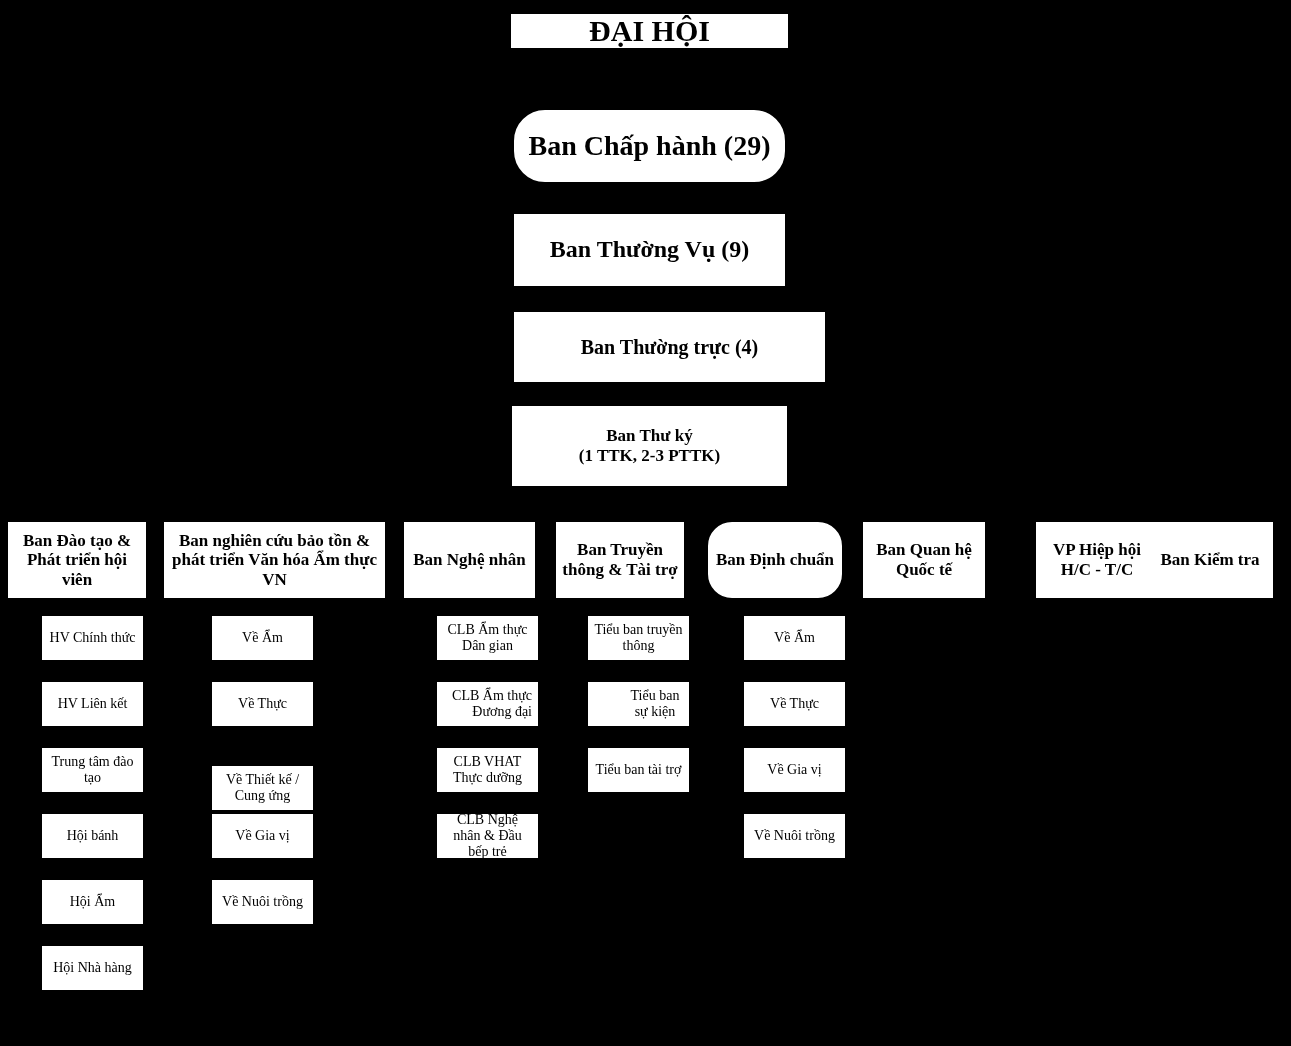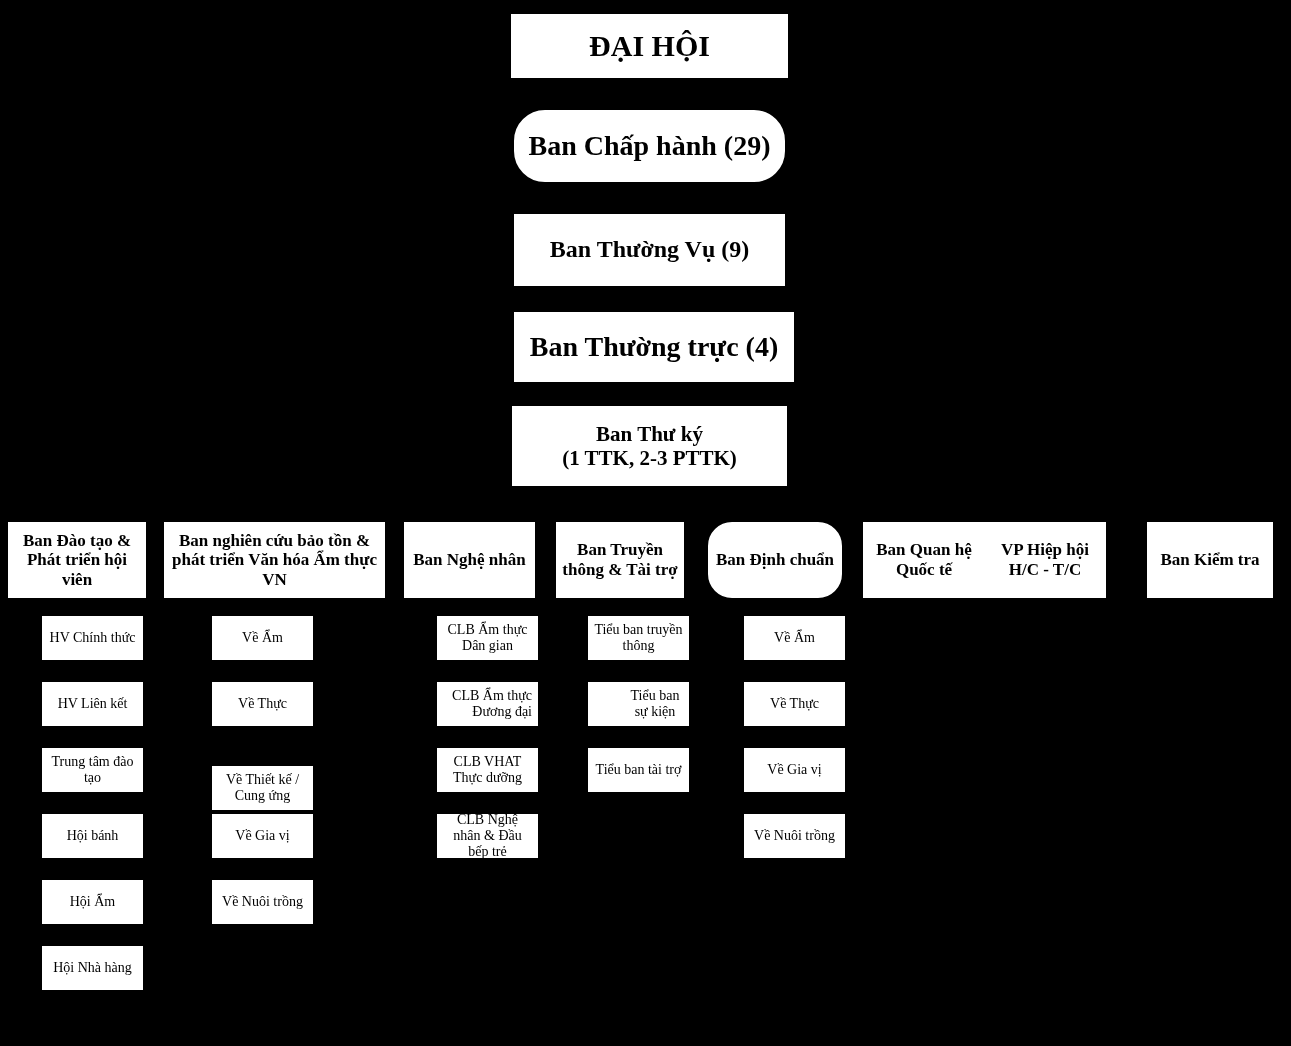--- a/index.html
+++ b/index.html
@@ -36,39 +36,39 @@
     width: 100%;
     padding: 0 4px;
     box-sizing: border-box;
     white-space: pre-line;
   }
   
   .top {
     font-weight: bold;
   }
   .n-congress {
-    left: 511px; top: 14px; width: 277px; height: 64px;
+    left: 511px; top: 14px; width: 277px; height: 34px;
     font-size: 30px;
   }
   .n-exec {
     left: 514px; top: 110px; width: 271px; height: 72px;
     font-size: 28px;
     border-radius: 31px;
   }
   .n-standing {
     left: 514px; top: 214px; width: 271px; height: 72px;
     font-size: 24px;
   }
   .n-permanent {
-    left: 514px; top: 312px; width: 280px; height: 70px;
-    font-size: 28px;
+    left: 514px; top: 312px; width: 311px; height: 70px;
+    font-size: 20px;
   }
   .n-secretariat {
     left: 512px; top: 406px; width: 275px; height: 80px;
-    font-size: 21px;
+    font-size: 17px;
   }
   .n-secretariat .lbl { font-weight: bold; }
   .n-secretariat .sub { font-weight: bold; display:block; }
 
   
   .dept {
     font-weight: bold;
     font-size: 17px;
     height: 76px;
     top: 522px;
@@ -186,21 +186,21 @@
       </div>
       <div class="node leaf" style="left: 744px; width: 101px; top: 748px;">
         <span class="lbl">Về Gia vị</span>
       </div>
       <div class="node leaf" style="left: 744px; width: 101px; top: 814px;">
         <span class="lbl">Về Nuôi trồng</span>
       </div>
       <div class="node dept" style="left: 863px; width: 122px;">
         <span class="lbl">Ban Quan hệ Quốc tế</span>
       </div>
-      <div class="node dept" style="left: 984px; width: 122px;">
+      <div class="node dept" style="left: 1036px; width: 122px;">
         <span class="lbl">VP Hiệp hội H/C - T/C</span>
       </div>
       <div class="node dept" style="left: 1147px; width: 126px;">
         <span class="lbl">Ban Kiểm tra</span>
       </div>
     </div>
 
 </div>
 
 </body></html>

